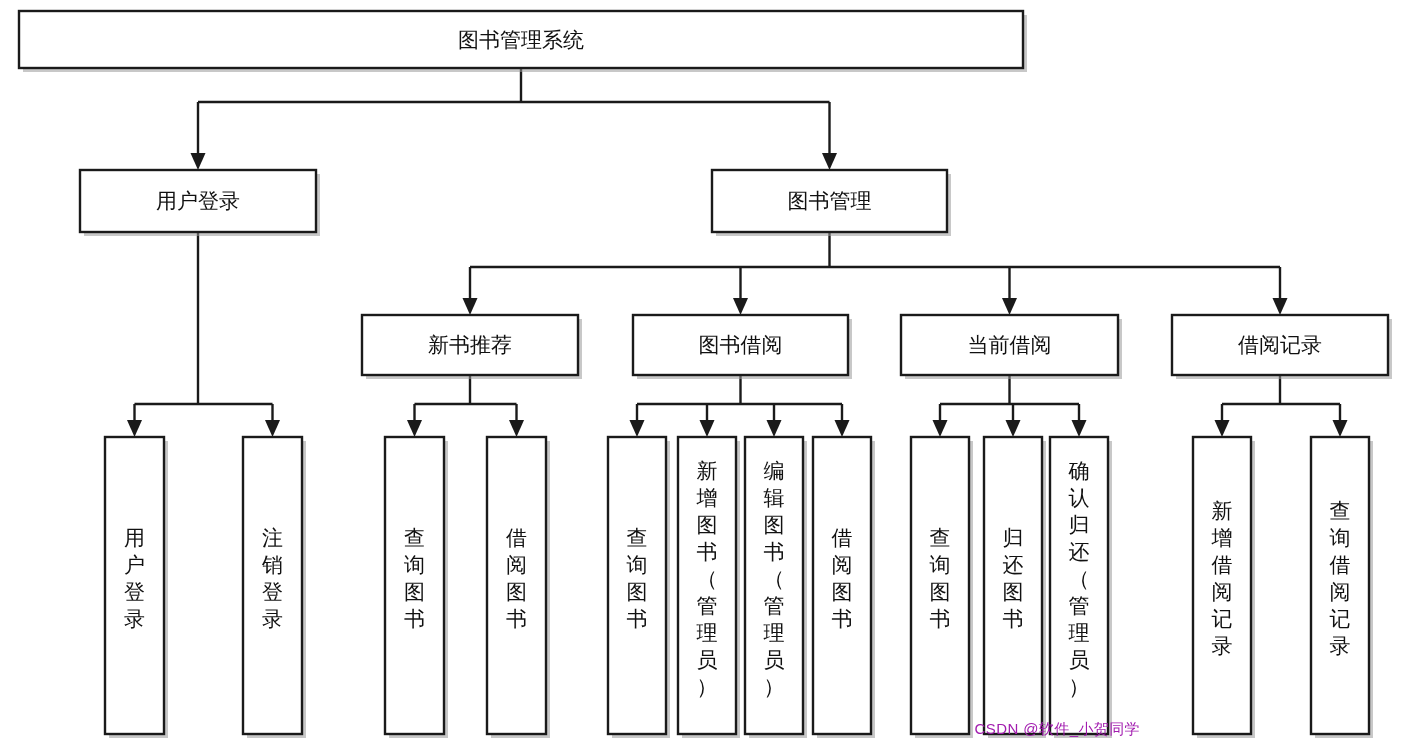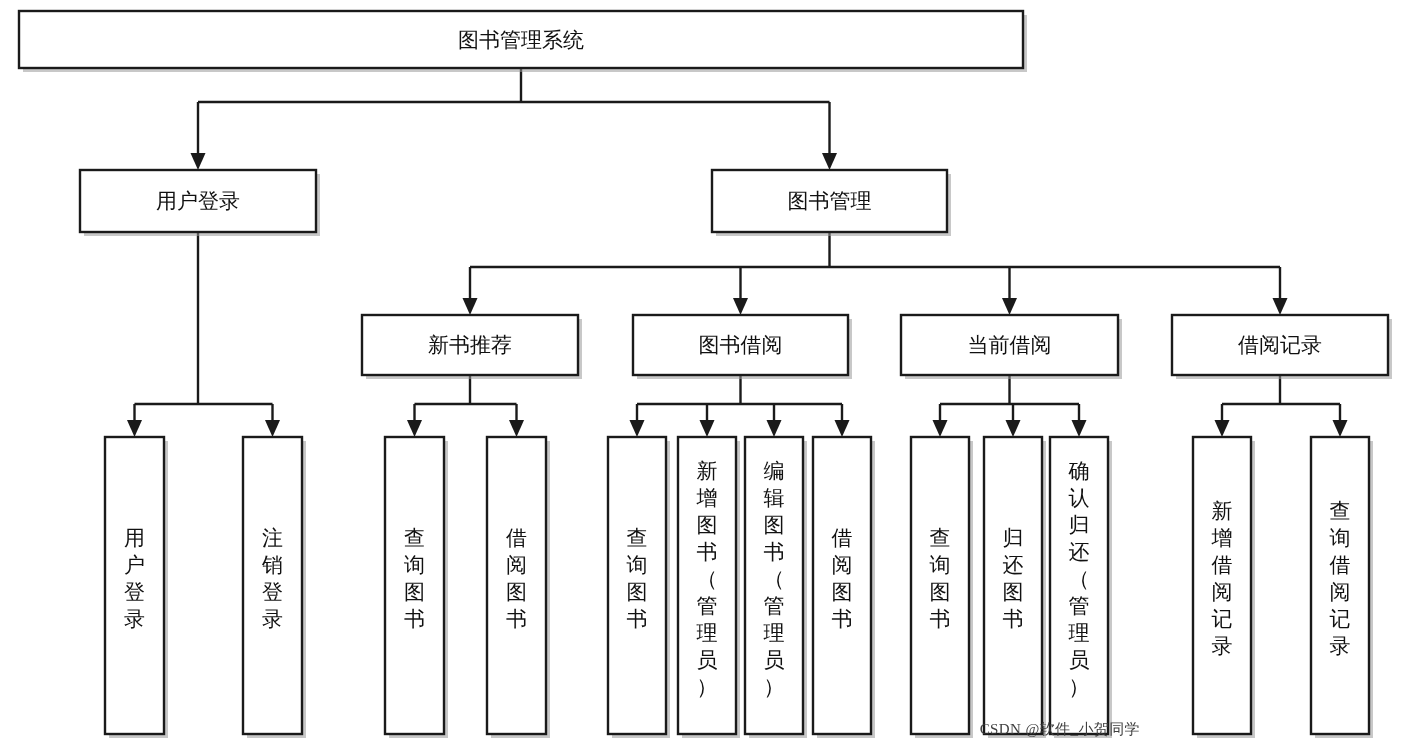--- a/index.html
+++ b/index.html
@@ -56,23 +56,23 @@
   .node-label-vert {
     font-family: "DejaVu Sans", "Liberation Sans", sans-serif;
     fill: #111111;
     font-size: 21px;
     text-anchor: middle;
   }
   .watermark {
     position: absolute;
     right: 8px;
     bottom: 8px;
-    font-family: Liberation Serif, serif;
+    font-family: Liberation Sans, sans-serif;
     font-size: 15px;
-    color: #404040;
+    color: #a21caf;
     letter-spacing: 0.4px;
     white-space: nowrap;
     user-select: none;
   }
 </style>
 </head>
 <body>
 
 <div id="diagram-root">
   <svg id="tree-svg" viewBox="0 0 1405 747" xmlns="http://www.w3.org/2000/svg">

